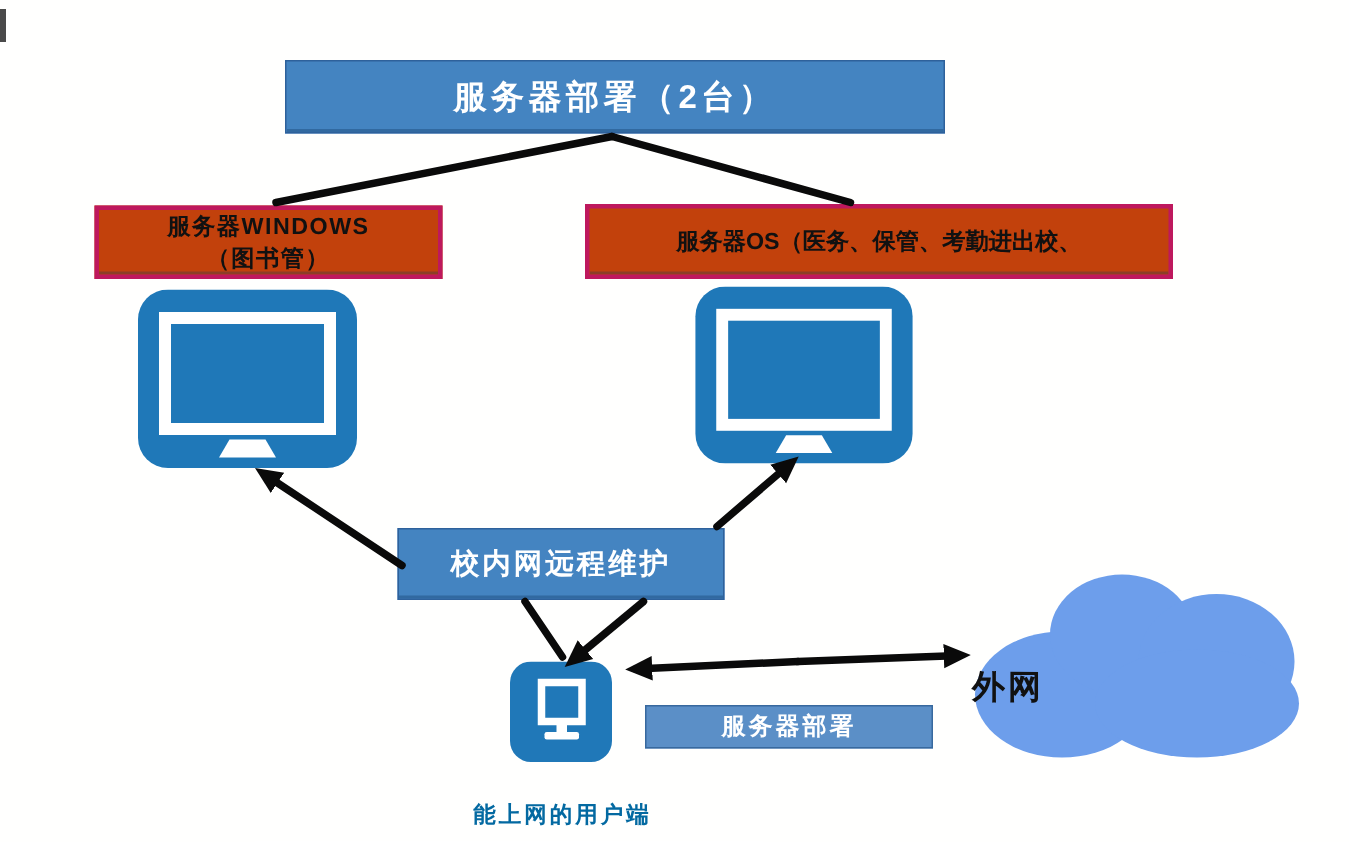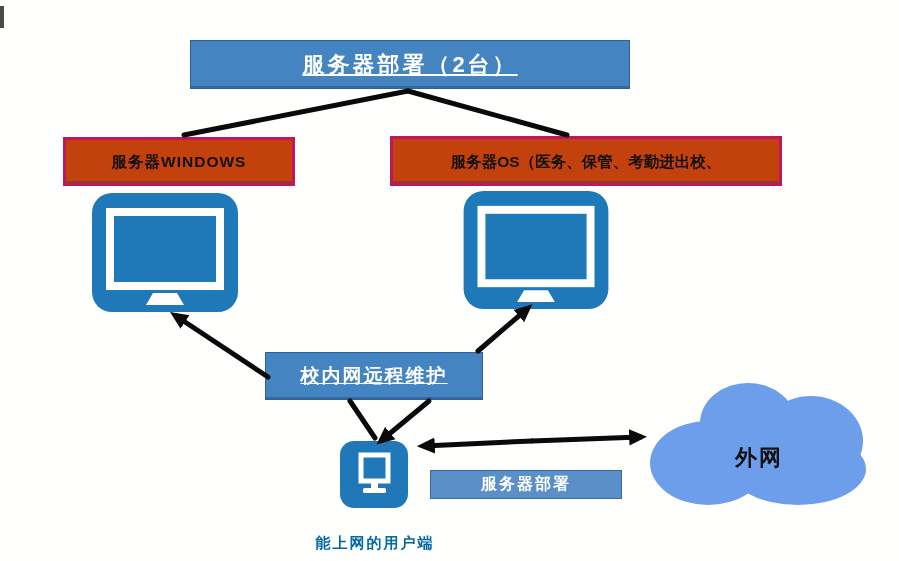--- a/index.html
+++ b/index.html
@@ -6,61 +6,62 @@
   .canvas {
     position:relative; width:899px; height:561px; background:#fffffe;
     overflow:hidden; font-family:"Liberation Sans","DejaVu Sans",sans-serif;
   }
   .box {
     position:absolute; display:flex; align-items:center; justify-content:center;
     text-align:center; font-weight:bold; box-sizing:border-box;
   }
   .dark {
     background:#4484c1; color:#ffffff;
-    border:1px solid #2e619b; box-shadow: inset 0 -2px 0 rgba(15,55,100,.35); text-decoration: underline;
+    border:1px solid #2e619b; box-shadow: inset 0 -2px 0 rgba(15,55,100,.35);
   }
   .light {
     background:#c2410c; color:#111111;
     border:3px solid #be185d; box-shadow: inset 0 -2px 0 rgba(15,55,100,.30);
   }
   .title-box  { left:190px; top:40px;  width:440px; height:49px; font-size:22px; letter-spacing:3px; }
   .win-box    { left:63px;  top:137px; width:232px; height:49px; font-size:15.5px; line-height:21px; letter-spacing:1px; }
   .os-box     { left:390px; top:136px; width:392px; height:50px; font-size:15.5px; line-height:21px; }
   .maint-box  { left:265px; top:352px; width:218px; height:48px; font-size:19px; letter-spacing:2px; }
   .access-box { left:430px; top:470px; width:192px; height:29px; font-size:16px; letter-spacing:2px; }
   .icon { position:absolute; }
   .left-monitor  { left:92px;  top:193px; }
   .right-monitor { left:462px; top:191px; }
   .client-icon   { left:340px; top:441px; }
   .client-label {
     position:absolute; left:275px; top:534px; width:200px; text-align:center;
     font-size:15px; font-weight:bold; letter-spacing:2px; color:#0369a1;
   }
   .cloud { position:absolute; left:648px; top:377px; width:222px; height:130px; }
   .cloud-label {
-    position:absolute; left:0; right:0; top:66px; text-align:center;
+    position:absolute; left:0; right:0; top:66px; text-align:left;
     font-size:22px; font-weight:bold; letter-spacing:2px; color:#111;
   }
   .overlay { position:absolute; left:0; top:0; pointer-events:none; }
   .corner-mark { position:absolute; left:0; top:6px; width:4px; height:22px; background:#4a4a4a; }
 </style>
 </head>
 <body>
 
 <div class="canvas">
 
   <div class="corner-mark"></div>
 
   <div class="box dark title-box">
     <span>服务器部署（2台）</span>
   </div>
 
   <div class="box light win-box">
     <div>
       <div>服务器WINDOWS</div>
+      <div>（图书管）</div>
     </div>
   </div>
 
   <div class="box light os-box">
     <div>
       <div>服务器OS（医务、保管、考勤进出校、</div>
     </div>
   </div>
 
   <svg class="icon left-monitor" width="146" height="119" viewBox="0 0 146 119">

